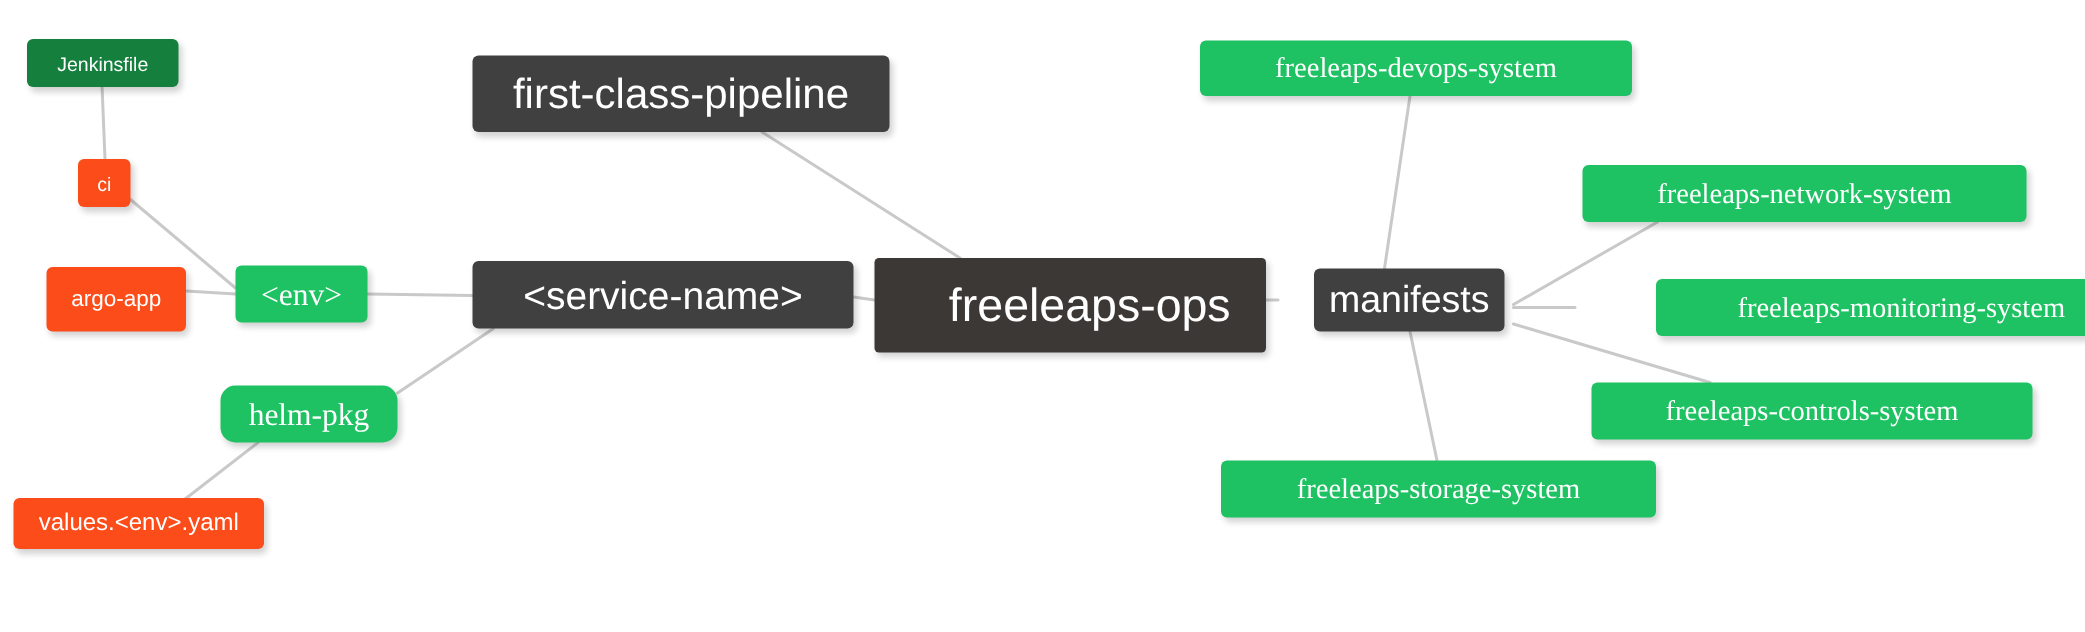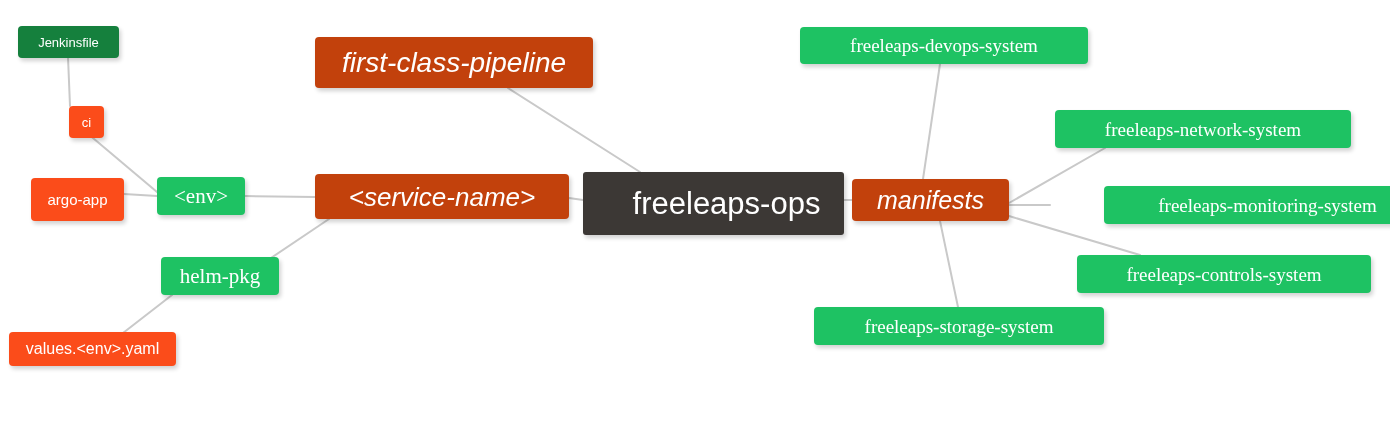--- a/index.html
+++ b/index.html
@@ -37,21 +37,21 @@
     white-space: nowrap;
     line-height: 1;
     letter-spacing: 0px;
     box-shadow: 2px 3px 4px rgba(0,0,0,0.18);
     text-align: center;
     padding: 0 10px;
   }
   .node.n-orange  { background: #15803d; }
   .node.n-red     { background: #fb4c1a; }
   .node.n-green   { background: #1ec263; font-family: Liberation Serif, serif; }
-  .node.n-blue    { background: #c2410c; font-style: italic; }
+  .node.n-blue    { background: #404040; }
   .node.n-dark    { background: #3c3835; }
   .node.root      { border-radius: 3px; padding-left: 36px; }
 </style>
 </head>
 <body>
 
 <div id="mindmap-canvas">
   <svg id="edge-layer" viewBox="0 0 1390 421" width="1390" height="421">
       <line x1="68" y1="57" x2="70" y2="106" stroke="#c9c9c9" stroke-width="2" stroke-linecap="round"></line>
       <line x1="87" y1="133" x2="157" y2="192" stroke="#c9c9c9" stroke-width="2" stroke-linecap="round"></line>
@@ -63,28 +63,28 @@
       <line x1="569" y1="198" x2="583" y2="200" stroke="#c9c9c9" stroke-width="2" stroke-linecap="round"></line>
       <line x1="844" y1="200" x2="852" y2="200" stroke="#c9c9c9" stroke-width="2" stroke-linecap="round"></line>
       <line x1="923" y1="179" x2="940" y2="64" stroke="#c9c9c9" stroke-width="2" stroke-linecap="round"></line>
       <line x1="1009" y1="203" x2="1105" y2="148" stroke="#c9c9c9" stroke-width="2" stroke-linecap="round"></line>
       <line x1="1009" y1="205" x2="1050" y2="205" stroke="#c9c9c9" stroke-width="2" stroke-linecap="round"></line>
       <line x1="1009" y1="216" x2="1140" y2="255" stroke="#c9c9c9" stroke-width="2" stroke-linecap="round"></line>
       <line x1="940" y1="221" x2="958" y2="307" stroke="#c9c9c9" stroke-width="2" stroke-linecap="round"></line>
     </svg>
   <div id="node-layer">
       <div class="node n-orange" style="left: 18px; top: 26px; width: 101px; height: 32px; font-size: 13px;">Jenkinsfile</div>
-      <div class="node n-red" style="left: 52px; top: 106px; width: 35px; height: 32px; font-size: 13px; margin-left: 17px;">ci</div>
+      <div class="node n-red" style="left: 52px; top: 106px; width: 35px; height: 32px; font-size: 13px;">ci</div>
       <div class="node n-red" style="left: 31px; top: 178px; width: 93px; height: 43px; font-size: 15px;">argo-app</div>
       <div class="node n-green" style="left: 157px; top: 177px; width: 88px; height: 38px; font-size: 21px;">&lt;env&gt;</div>
-      <div class="node n-green" style="left: 161px; top: 257px; width: 118px; height: 38px; font-size: 21px;">helm-pkg</div>
+      <div class="node n-green" style="left: 147px; top: 257px; width: 118px; height: 38px; font-size: 21px; border-radius: 10px;">helm-pkg</div>
       <div class="node n-red" style="left: 9px; top: 332px; width: 167px; height: 34px; font-size: 16px;">values.&lt;env&gt;.yaml</div>
       <div class="node n-blue" style="left: 315px; top: 37px; width: 278px; height: 51px; font-size: 28px;">first-class-pipeline</div>
       <div class="node n-blue" style="left: 315px; top: 174px; width: 254px; height: 45px; font-size: 26px;">&lt;service-name&gt;</div>
       <div class="node n-dark root" style="left: 583px; top: 172px; width: 261px; height: 63px; font-size: 31px;">freeleaps-ops</div>
-      <div class="node n-blue" style="left: 852px; top: 179px; width: 157px; height: 42px; font-size: 25px; text-align: right;">manifests</div>
+      <div class="node n-blue" style="left: 876px; top: 179px; width: 127px; height: 42px; font-size: 25px; text-align: right;">manifests</div>
       <div class="node n-green" style="left: 800px; top: 27px; width: 288px; height: 37px; font-size: 19px;">freeleaps-devops-system</div>
       <div class="node n-green" style="left: 1055px; top: 110px; width: 296px; height: 38px; font-size: 19px;">freeleaps-network-system</div>
       <div class="node n-green" style="left: 1104px; top: 186px; width: 327px; height: 38px; font-size: 19px; text-align: center;">freeleaps-monitoring-system</div>
-      <div class="node n-green" style="left: 1061px; top: 255px; width: 294px; height: 38px; font-size: 19px; margin-left: 16px;">freeleaps-controls-system</div>
+      <div class="node n-green" style="left: 1061px; top: 255px; width: 294px; height: 38px; font-size: 19px;">freeleaps-controls-system</div>
       <div class="node n-green" style="left: 814px; top: 307px; width: 290px; height: 38px; font-size: 19px;">freeleaps-storage-system</div>
     </div>
 </div>
 
 </body></html>

